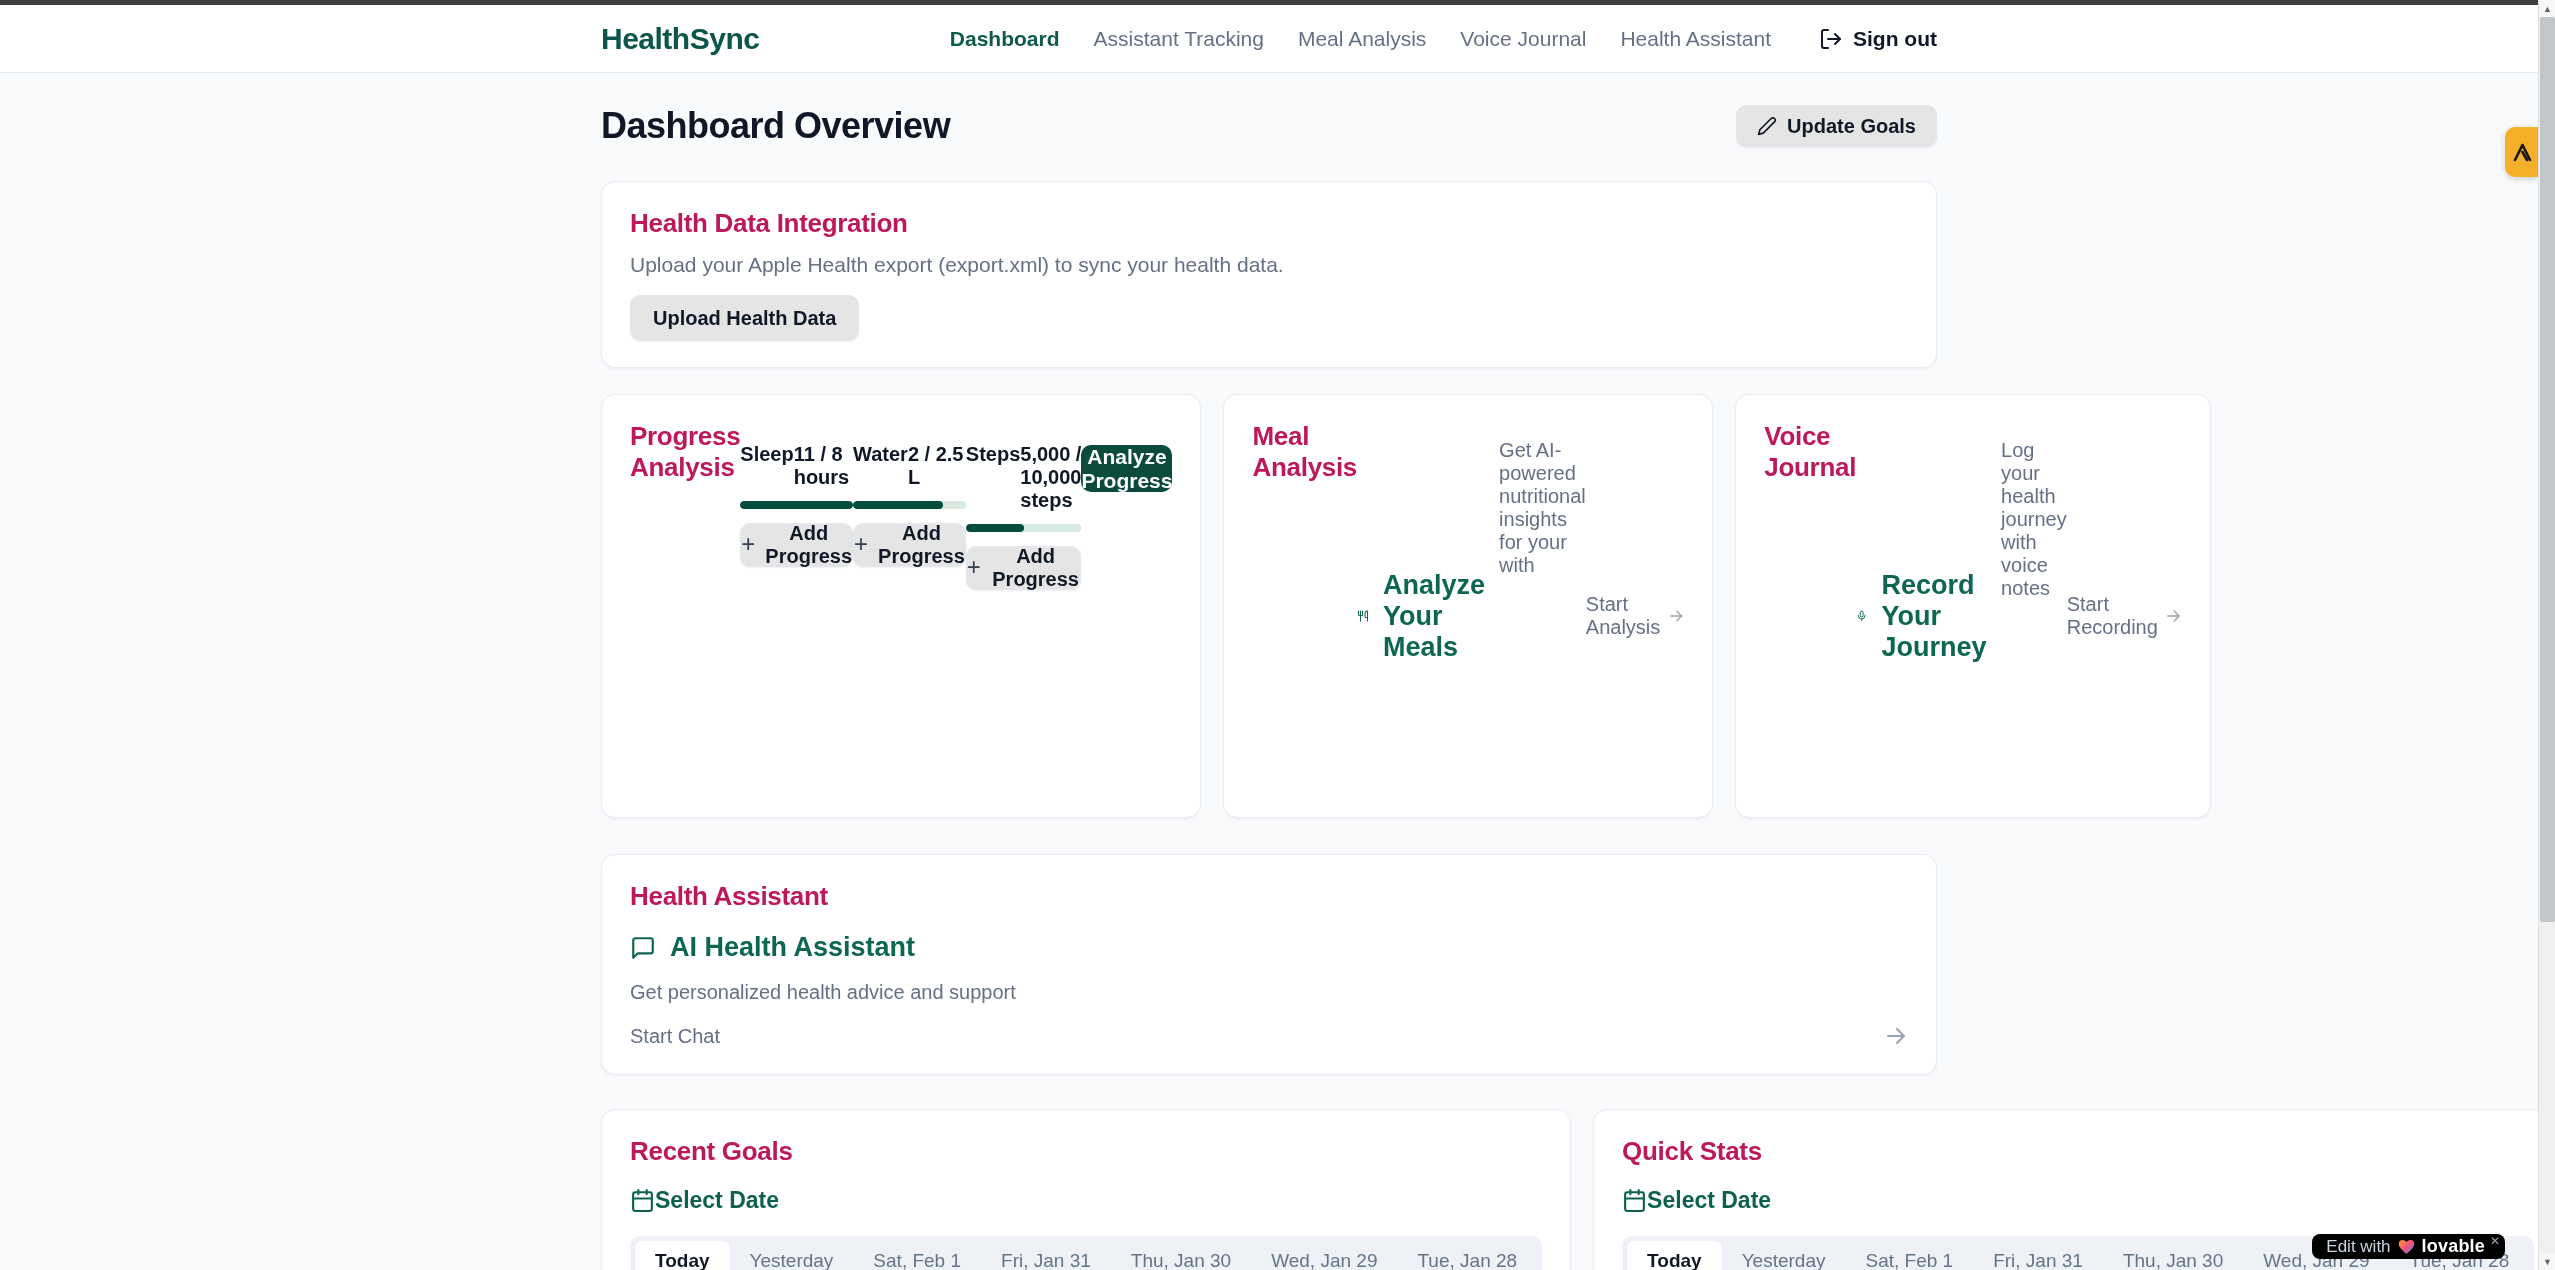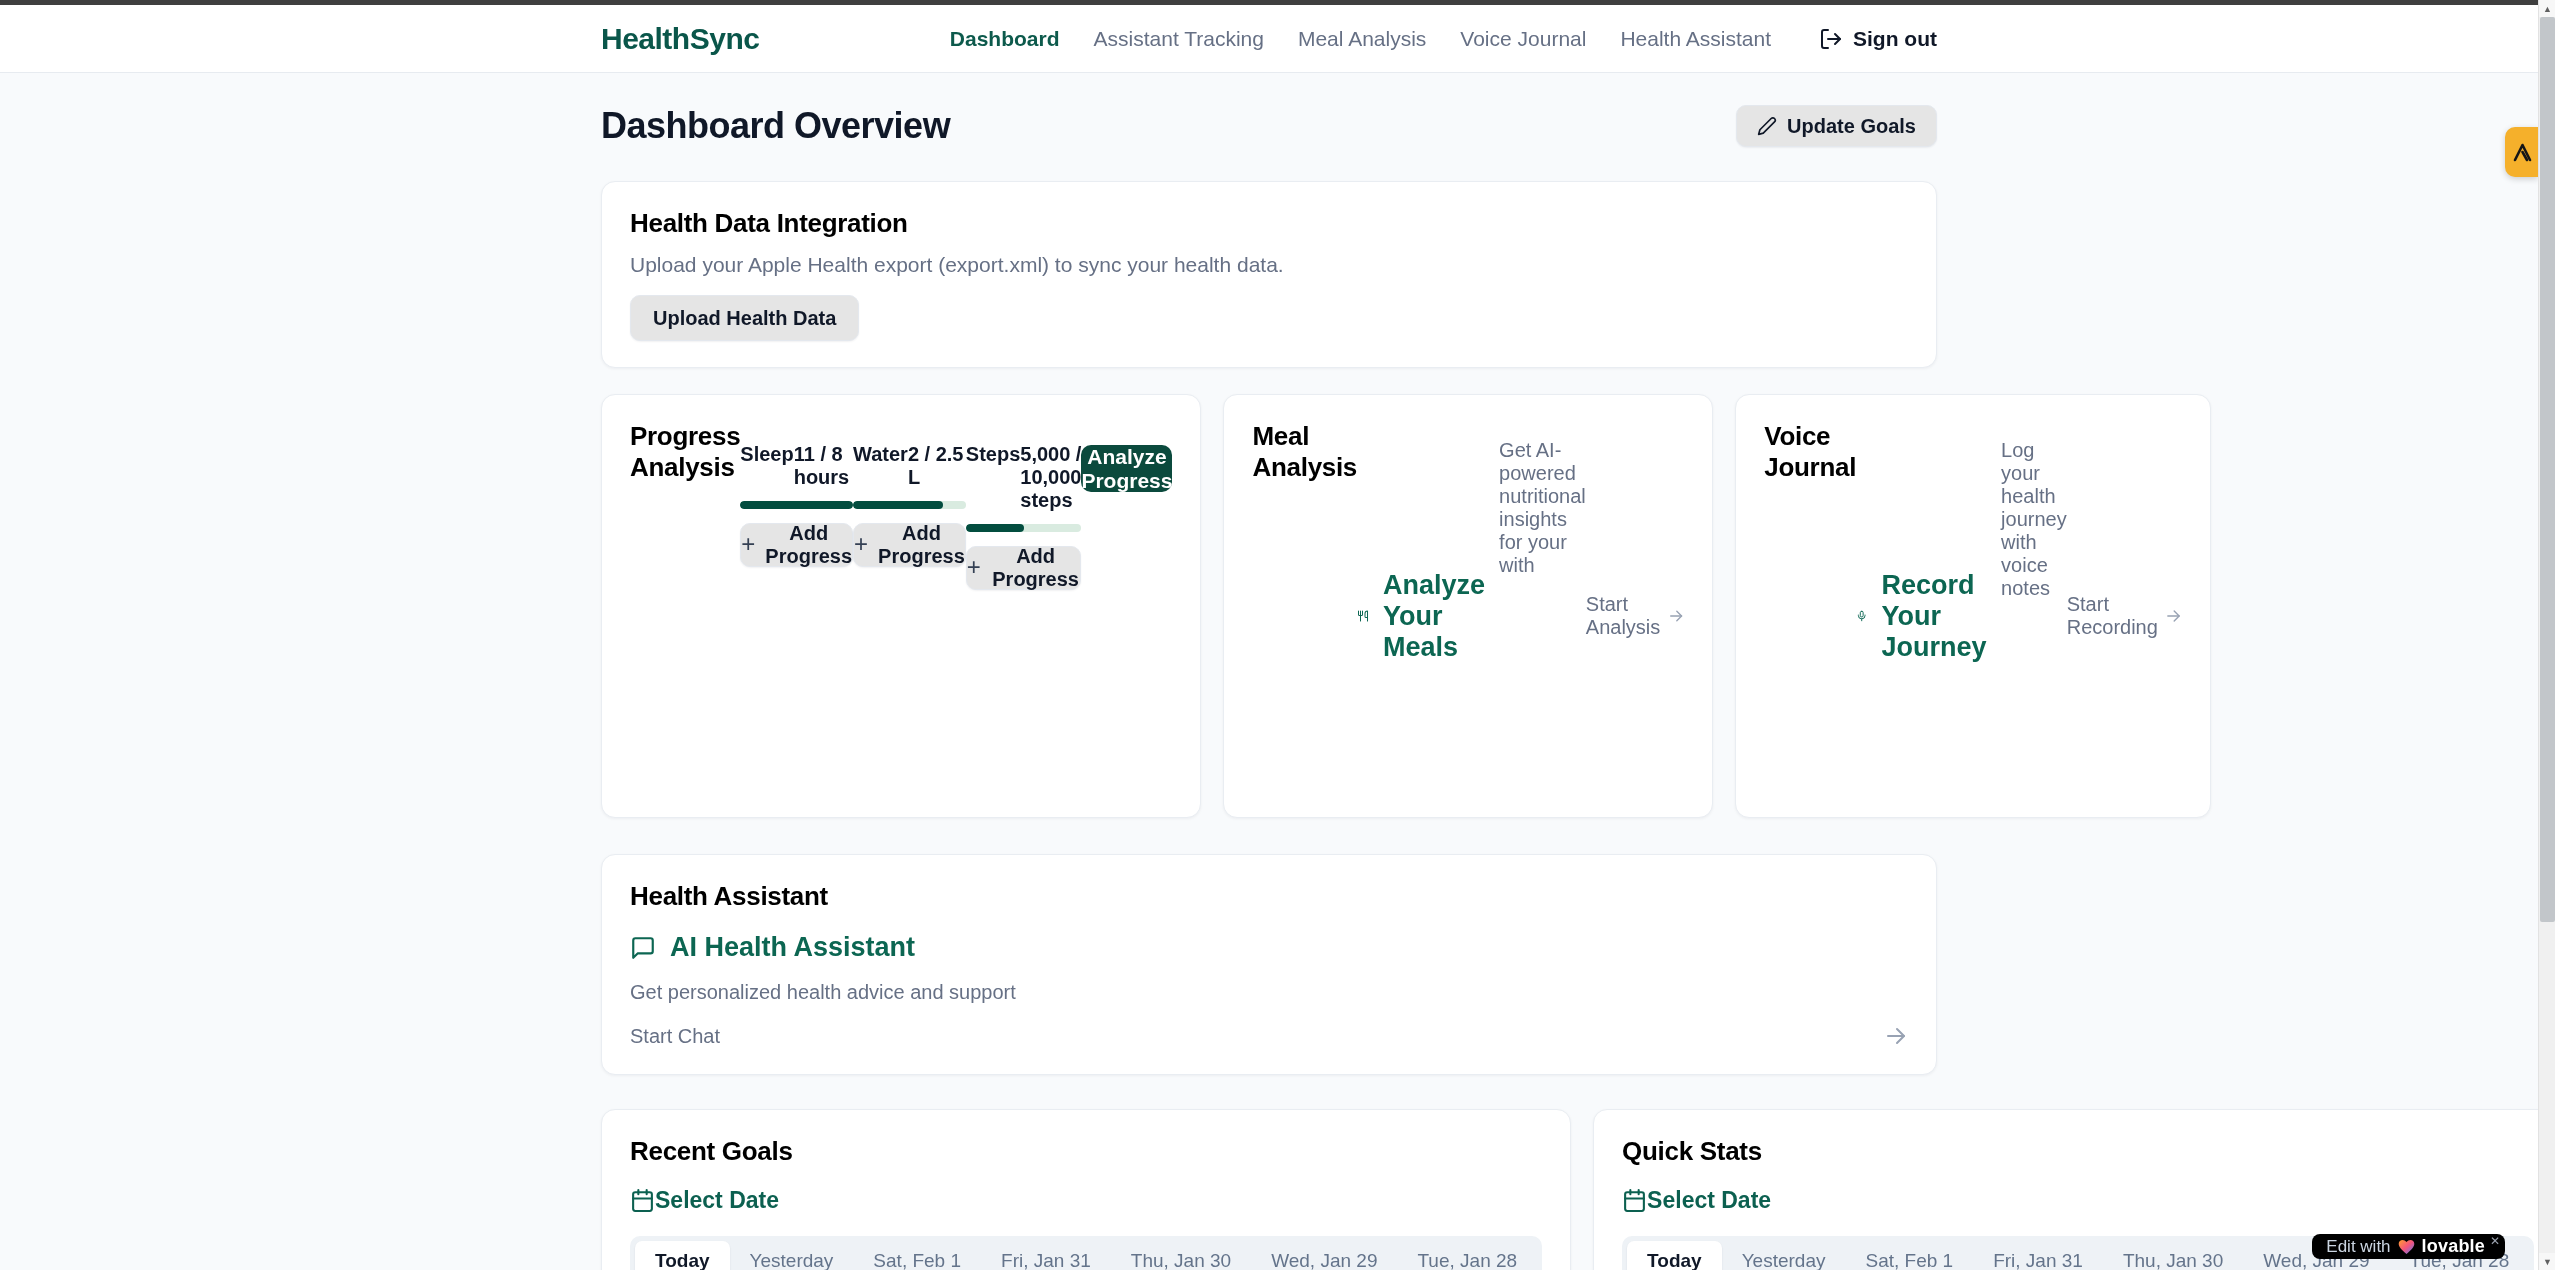--- a/index.html
+++ b/index.html
@@ -38,21 +38,21 @@
     font-size:20px; font-weight:700; color:#101828;
     display:inline-flex; align-items:center; gap:10px; justify-content:center;
   }
   .update-goals { height:42px; padding:0 20px; }
   .update-goals svg { width:20px; height:20px; stroke:#101828; }
 
   .card {
     background:#fff; border:1px solid #e9edf2; border-radius:14px;
     box-shadow:0 1px 3px rgba(16,24,40,.05);
   }
-  .card-title { font-size:26px; font-weight:800; color:#000000; letter-spacing:-0.3px; }
+  .card-title { font-size:26px; font-weight:800; color:#be185d; letter-spacing:-0.3px; }
 
   
   .hd-card { padding:26px 28px; margin-bottom:26px; }
   .hd-desc { font-size:21px; color:#667085; margin-top:14px; }
   .hd-btn { margin-top:18px; height:46px; padding:0 22px; }
 
   
   .cards-row { display:grid; grid-template-columns:repeat(3,1fr); gap:22px; height:424px; margin-bottom:36px; }
   .cards-row .card { padding:26px 28px; display:flex; }
 

